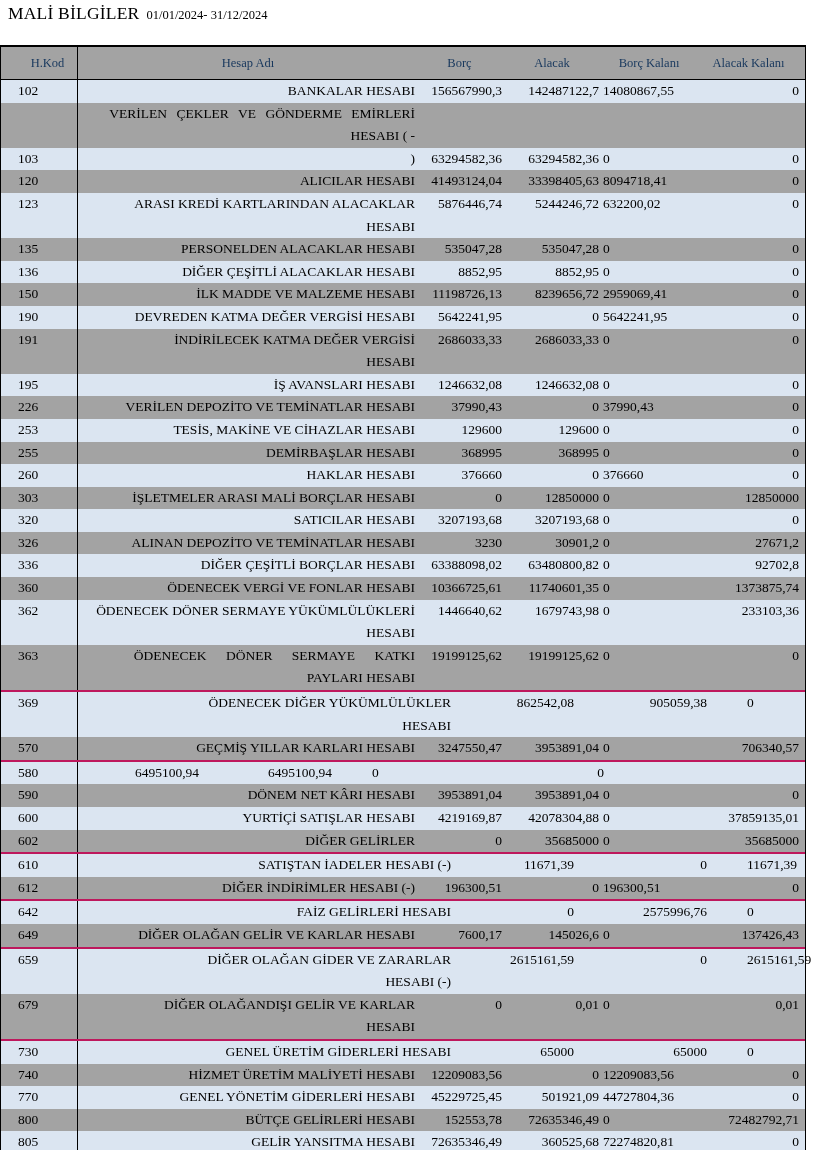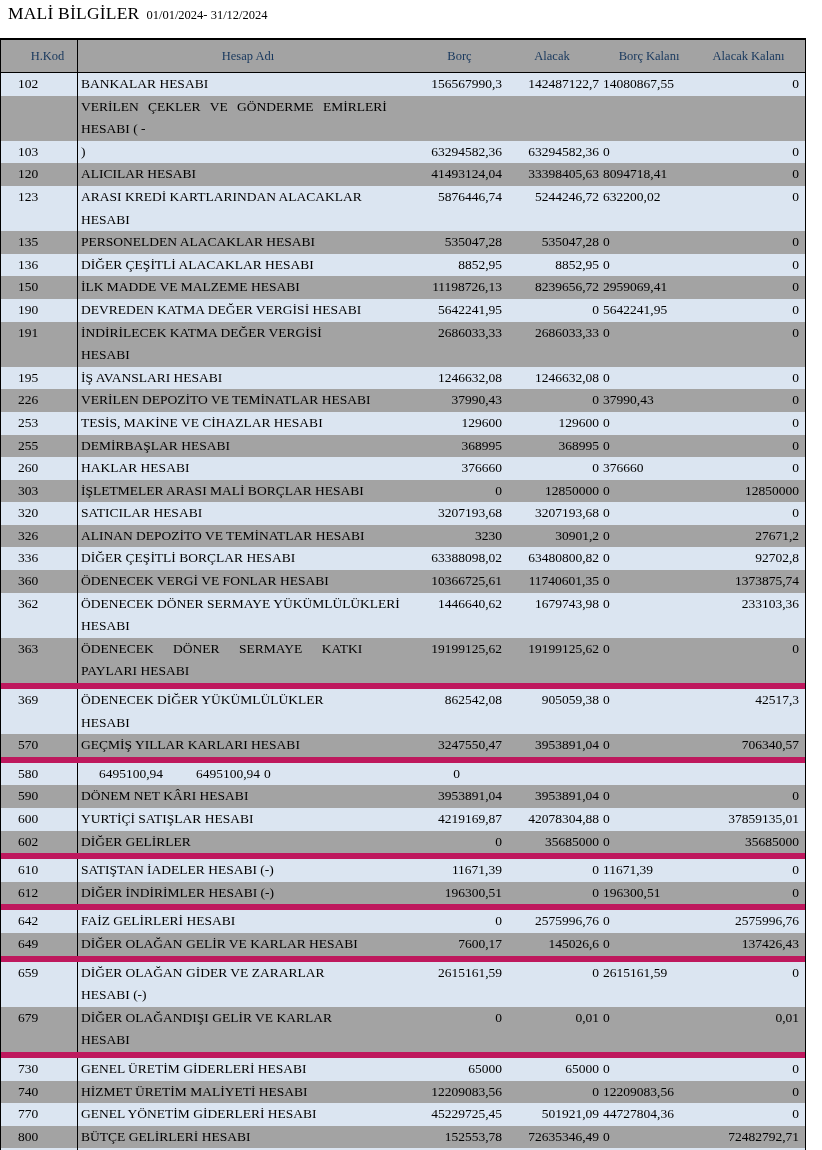--- a/index.html
+++ b/index.html
@@ -6,21 +6,21 @@
   html, body { background: #ffffff; }
   body {
     width: 822px; height: 1150px;
     font-family: "Liberation Serif", "DejaVu Serif", serif;
     color: #000;
     overflow: hidden;
   }
   .page { position: relative; width: 822px; height: 1150px; }
 
   .title-bar {
-    margin: 3px 8px 8px 8px;
+    margin: 3px 8px 15px 8px;
     display: flex; align-items: baseline; gap: 7px;
     height: 27px;
   }
   .doc-title { font-size: 17.5px; letter-spacing: 0.2px; }
   .doc-period { font-size: 12.5px; }
 
   .fin-table {
     margin-left: 0;
     width: 806px;
     border-top: 2px solid #000;
@@ -36,26 +36,26 @@
     color: var(--hdrcolor, #17375d);
     font-size: 12.5px;
   }
   .thead .hcell {
     display: flex; align-items: center; justify-content: center;
     text-align: center;
   }
 
   .row { display: flex; align-items: stretch; }
   .row.shade { background: var(--stripe, #dbe5f1); }
-  .row.sep { border-top: 6px solid #be185d; }
+  .row.sep { border-top: 2px solid #be185d; gap: 36px; }
 
   .cell { font-size: 13.5px; line-height: 22.6px; }
 
   .c-code  { width: 77px;  flex: 0 0 77px;  border-right: 1px solid #000; padding-left: 17px; }
-  .c-name  { width: 339px; flex: 0 0 339px; padding-left: 3px; padding-right: 2px; }
+  .c-name  { width: 339px; flex: 0 0 339px; padding-left: 3px; padding-right: 2px; text-align: right; }
   .c-borc  { width: 88px;  flex: 0 0 88px;  text-align: right; padding-right: 3px; }
   .c-alacak{ width: 98px;  flex: 0 0 98px;  text-align: right; padding-right: 4px; }
   .c-bkal  { width: 95px;  flex: 0 0 95px;  text-align: left; padding-right: 3px; }
   .c-akal  { width: 107px; flex: 0 0 107px; text-align: right; padding-right: 6px; }
 
   .nline { white-space: nowrap; }
   .wide  .nline:first-child { word-spacing: 6px; }
   .xwide .nline:first-child { word-spacing: 16px; }
 </style>
 </head>

